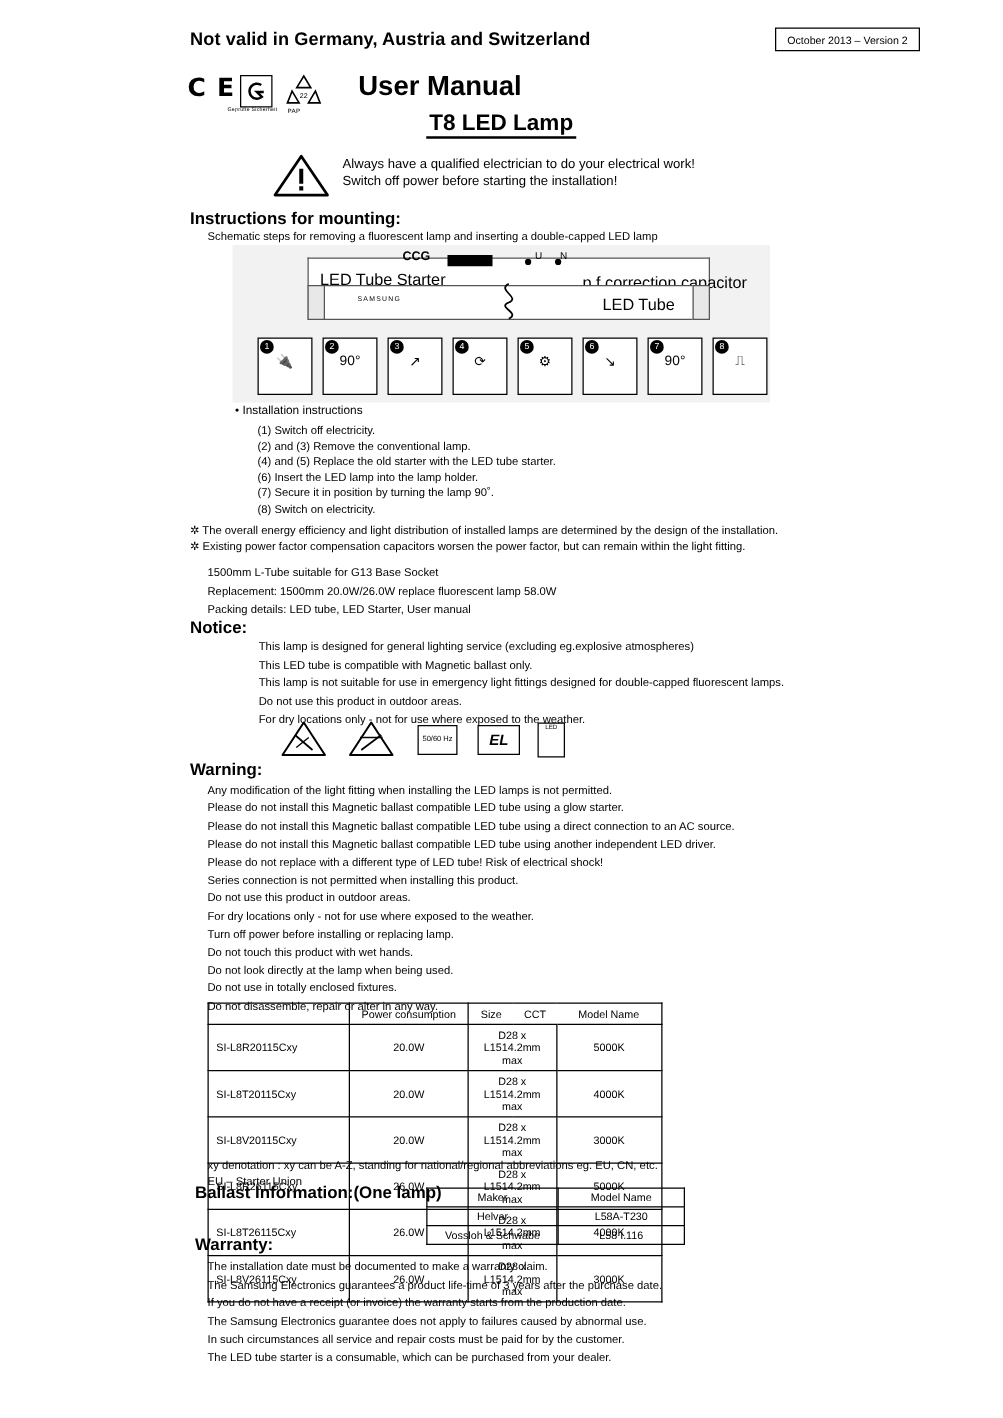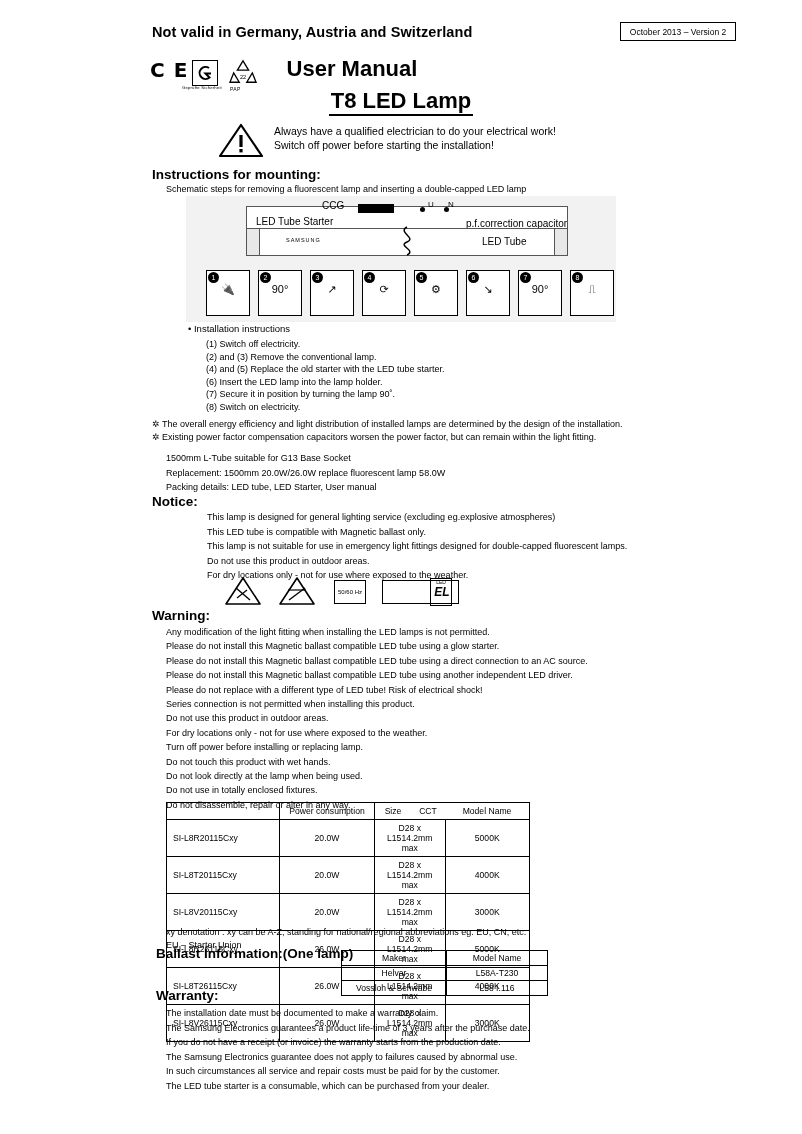--- a/index.html
+++ b/index.html
@@ -21,21 +21,21 @@
     position:absolute;left:620px;top:22px;
     width:114px;height:17px;border:1px solid #000;
     font-size:8.5px;display:flex;align-items:center;justify-content:center;
   }
   .title{
     position:absolute;left:0;top:56px;width:704px;text-align:center;
     font-size:22px;font-weight:bold;
   }
   .subtitle{
     position:absolute;left:0;top:88px;width:802px;text-align:center;
-    font-size:22px;font-weight:bold;
+    font-size:18px;font-weight:bold;
   }
   .subtitle span{border-bottom:2px solid #000;padding:0 2px 1px 2px;}
 
   
   .marks{position:absolute;left:150px;top:58px;width:120px;height:36px;}
   .ce{font-size:20px;font-weight:bold;letter-spacing:1px;font-family:"DejaVu Sans",sans-serif;}
   .gs-box{
     position:absolute;left:42px;top:2px;width:24px;height:24px;border:1.6px solid #000;
     display:flex;align-items:center;justify-content:center;font-size:13px;font-weight:bold;font-style:italic;
   }
@@ -54,22 +54,22 @@
 
   
   .figure{
     position:absolute;left:186px;top:196px;width:430px;height:126px;
     background:#f2f2f2;border:0;
   }
   .tube-box{
     position:absolute;left:246px;top:228px;width:320px;height:26px;border:1px solid #555;background:#fff;
   }
   .tube-cap{position:absolute;width:12px;height:26px;border:1px solid #555;background:#e8e8e8;top:228px;}
-  .tube-label{position:absolute;font-size:10px;}
-  .ccg{position:absolute;left:322px;top:200px;font-size:10px;font-weight:normal;text-align:center;}
+  .tube-label{position:absolute;font-size:13px;}
+  .ccg{position:absolute;left:322px;top:200px;font-size:10px;font-weight:bold;text-align:center;}
   .blackbar{position:absolute;left:358px;top:204px;width:36px;height:9px;background:#000;}
   .un{position:absolute;left:428px;top:200px;font-size:8px;letter-spacing:6px;}
   .dot{position:absolute;width:5px;height:5px;border-radius:50%;background:#000;}
   .wirebox{position:absolute;left:246px;top:206px;width:320px;height:22px;border:1px solid #555;border-bottom:none;background:#fff;}
 
   
   .steps{position:absolute;left:206px;top:270px;width:406px;height:48px;}
   .step{
     position:absolute;top:0;width:44px;height:46px;border:1px solid #000;background:#fff;
     box-sizing:border-box;
@@ -231,21 +231,21 @@
       <path d="M13 22 L23 14" stroke="#000" stroke-width="1.2"></path>
     </svg>
     <svg class="pic pic-tri" style="left:54px;" viewBox="0 0 38 30">
       <path d="M19 2 L36 28 L2 28 Z" fill="none" stroke="#000" stroke-width="1.6" stroke-linejoin="round"></path>
       <path d="M10 14 L28 14" stroke="#000" stroke-width="1.2"></path>
       <path d="M11 24 L27 12" stroke="#000" stroke-width="1.4"></path>
     </svg>
     <div class="pic pic-box" style="left:110px;top:4px;">
         <span>50/60 Hz</span>
       </div>
-    <div class="pic el-box" style="left:158px;top:4px;padding-left:43px;">
+    <div class="pic el-box" style="left:158px;top:4px;">
         <span>EL</span>
       </div>
     <div class="pic led-box" style="left:206px;top:2px;"><span>LED</span></div>
   </div>
 
   <div class="sec-title" style="left:152px;top:608px;">Warning:</div>
   <div class="body-txt" style="left:166px;top:625px;line-height:14.4px;">
     <div>Any modification of the light fitting when installing the LED lamps is not permitted.</div>
     <div>Please do not install this Magnetic ballast compatible LED tube using a glow starter.</div>
     <div>Please do not install this Magnetic ballast compatible LED tube using a direct connection to an AC source.</div>

